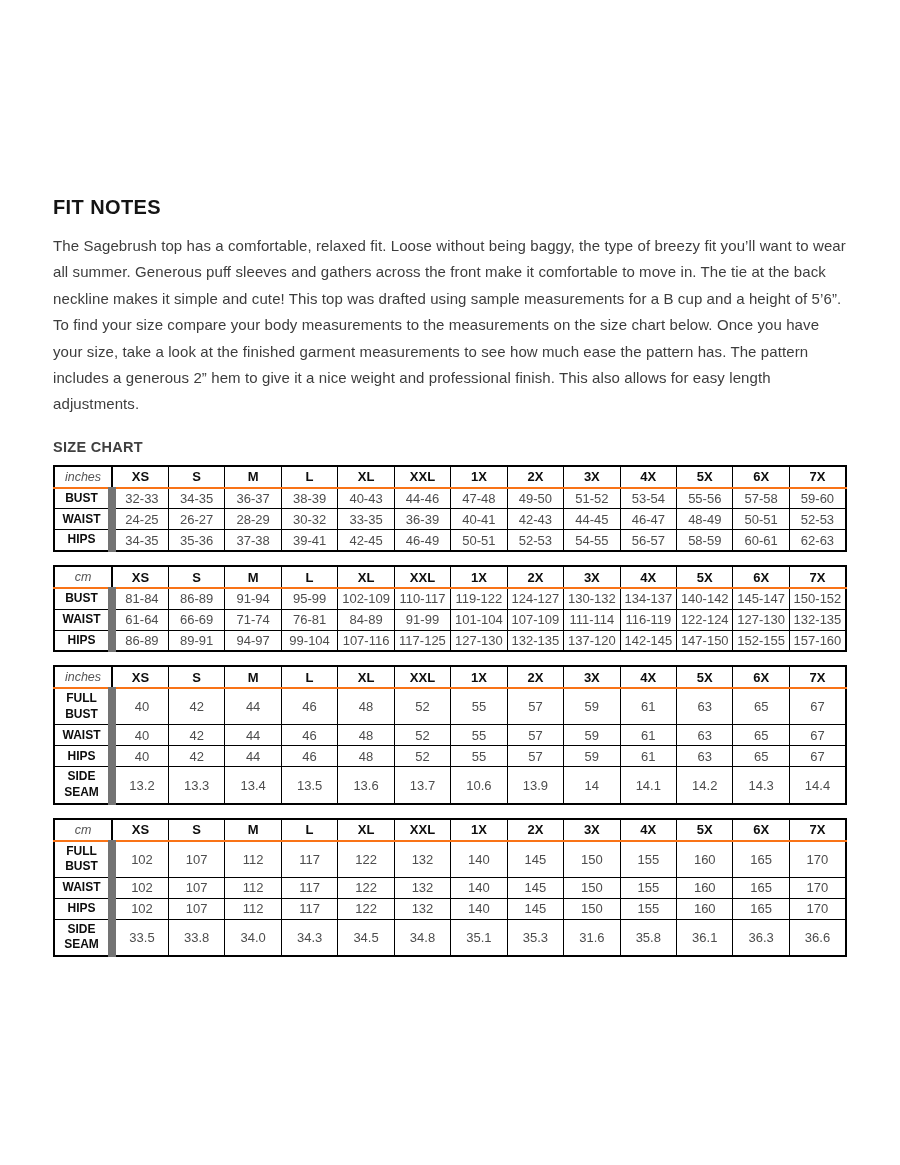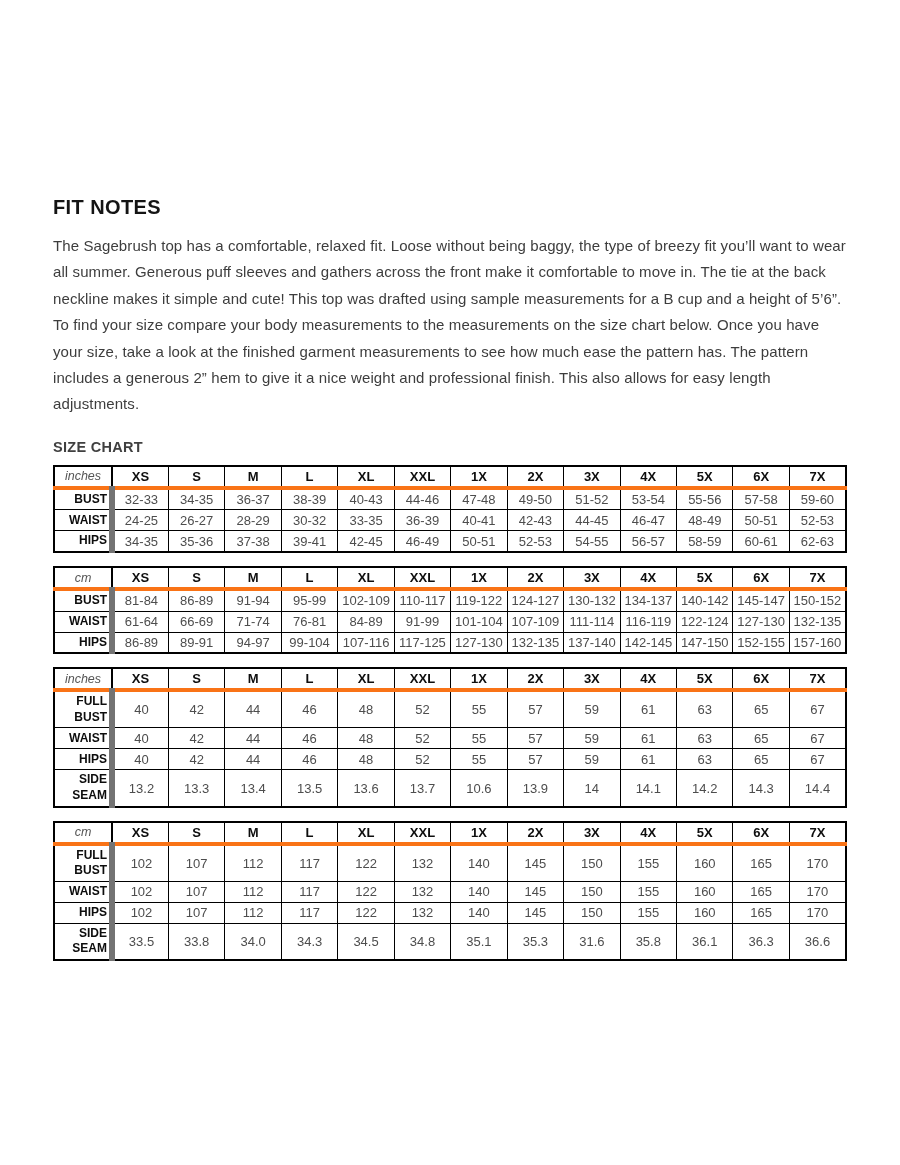--- a/index.html
+++ b/index.html
@@ -24,30 +24,30 @@
     border-collapse:collapse;width:794px;table-layout:fixed;
     margin:0 0 13px;border:2px solid #000;
   }
   col.label-col-w{width:58px;}
   th,td{
     border:1px solid #000;text-align:center;vertical-align:middle;
     padding:0 2px;box-sizing:border-box;
   }
   thead th{
     height:22px;font-size:13px;font-weight:700;color:#0d0d0d;
-    border-bottom:4px solid #f97316;
+    border-bottom:2px solid #f97316;
     margin-left:33px;
   }
   th.unit{
     font-style:italic;font-weight:400;font-size:12.5px;color:#555555;
     border-right:2px solid #000;
   }
   tbody th.rowlabel{
     font-size:12px;font-weight:700;color:#0d0d0d;line-height:1.3;
-    border-right:6px solid #737373;padding:2px 2px;text-align:right;
+    border-right:8px solid #737373;padding:2px 2px;
   }
   td{height:21px;font-size:13px;color:#4d4d4d;}
 </style>
 </head>
 <body>
 
 <div class="page">
   <div class="content">
 
     <h1>FIT NOTES</h1>
@@ -213,21 +213,21 @@
           <tr>
             <th class="rowlabel">HIPS</th>
             <td>86-89</td>
             <td>89-91</td>
             <td>94-97</td>
             <td>99-104</td>
             <td>107-116</td>
             <td>117-125</td>
             <td>127-130</td>
             <td>132-135</td>
-            <td>137-140</td>
+            <td>137-120</td>
             <td>142-145</td>
             <td>147-150</td>
             <td>152-155</td>
             <td>157-160</td>
           </tr>
         </tbody>
       </table>
 
 
     <table>

